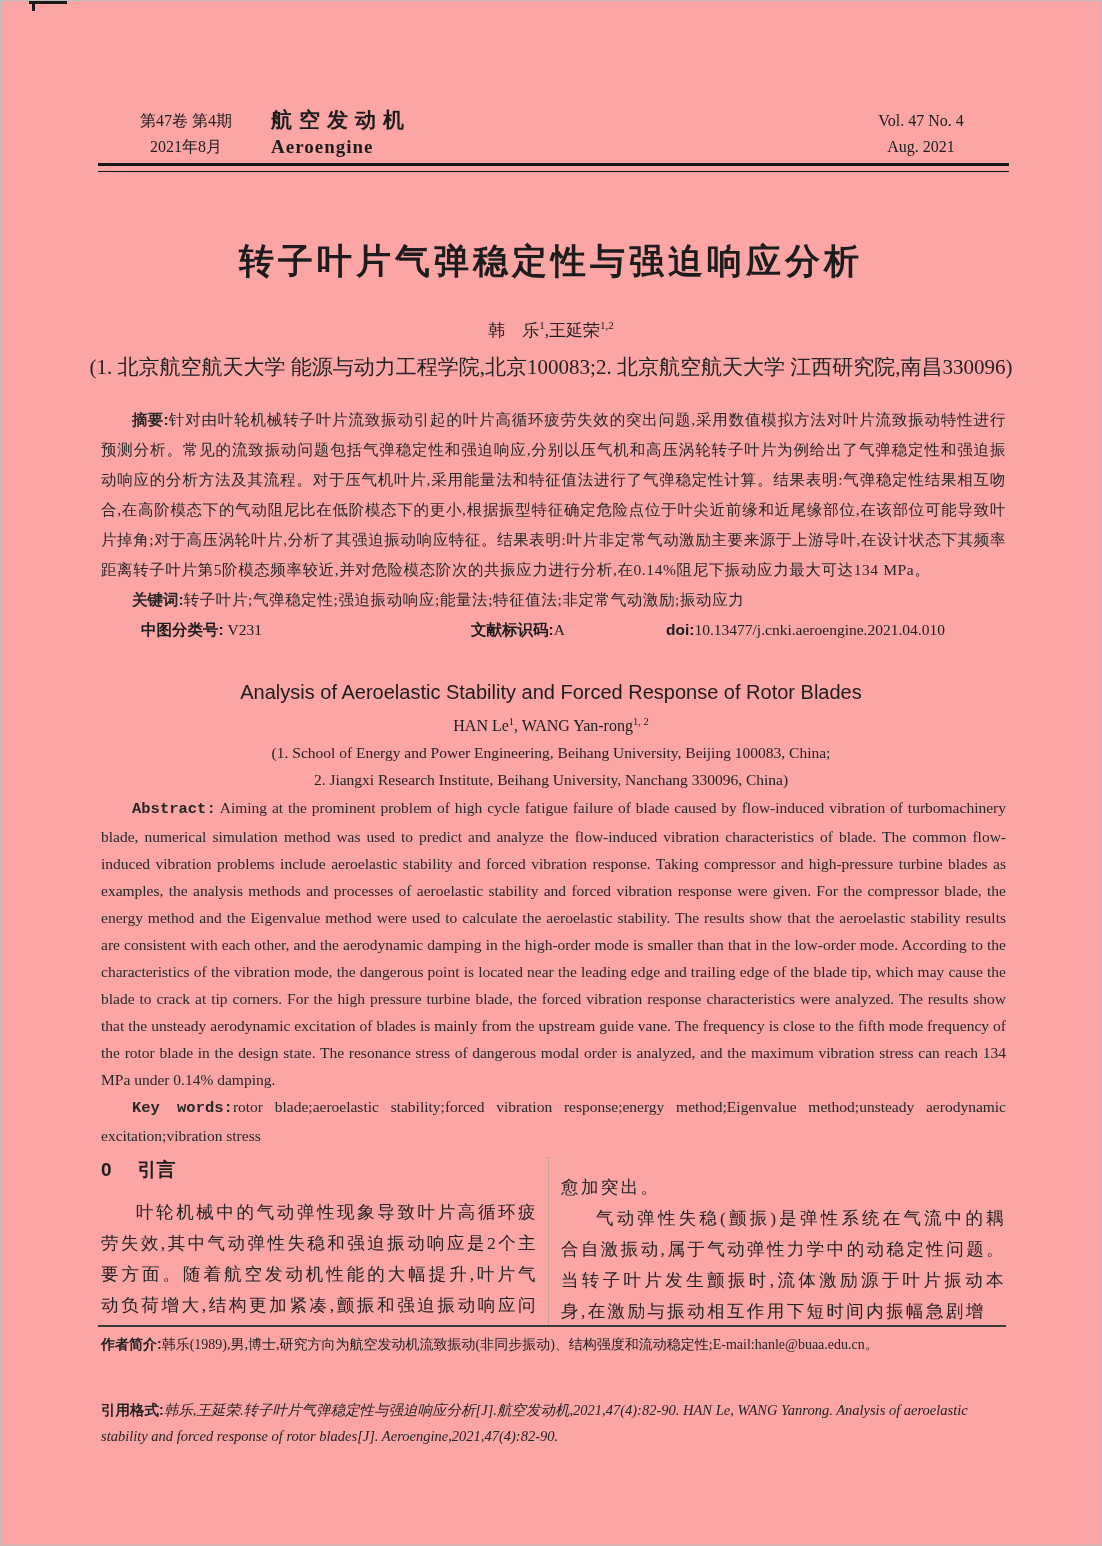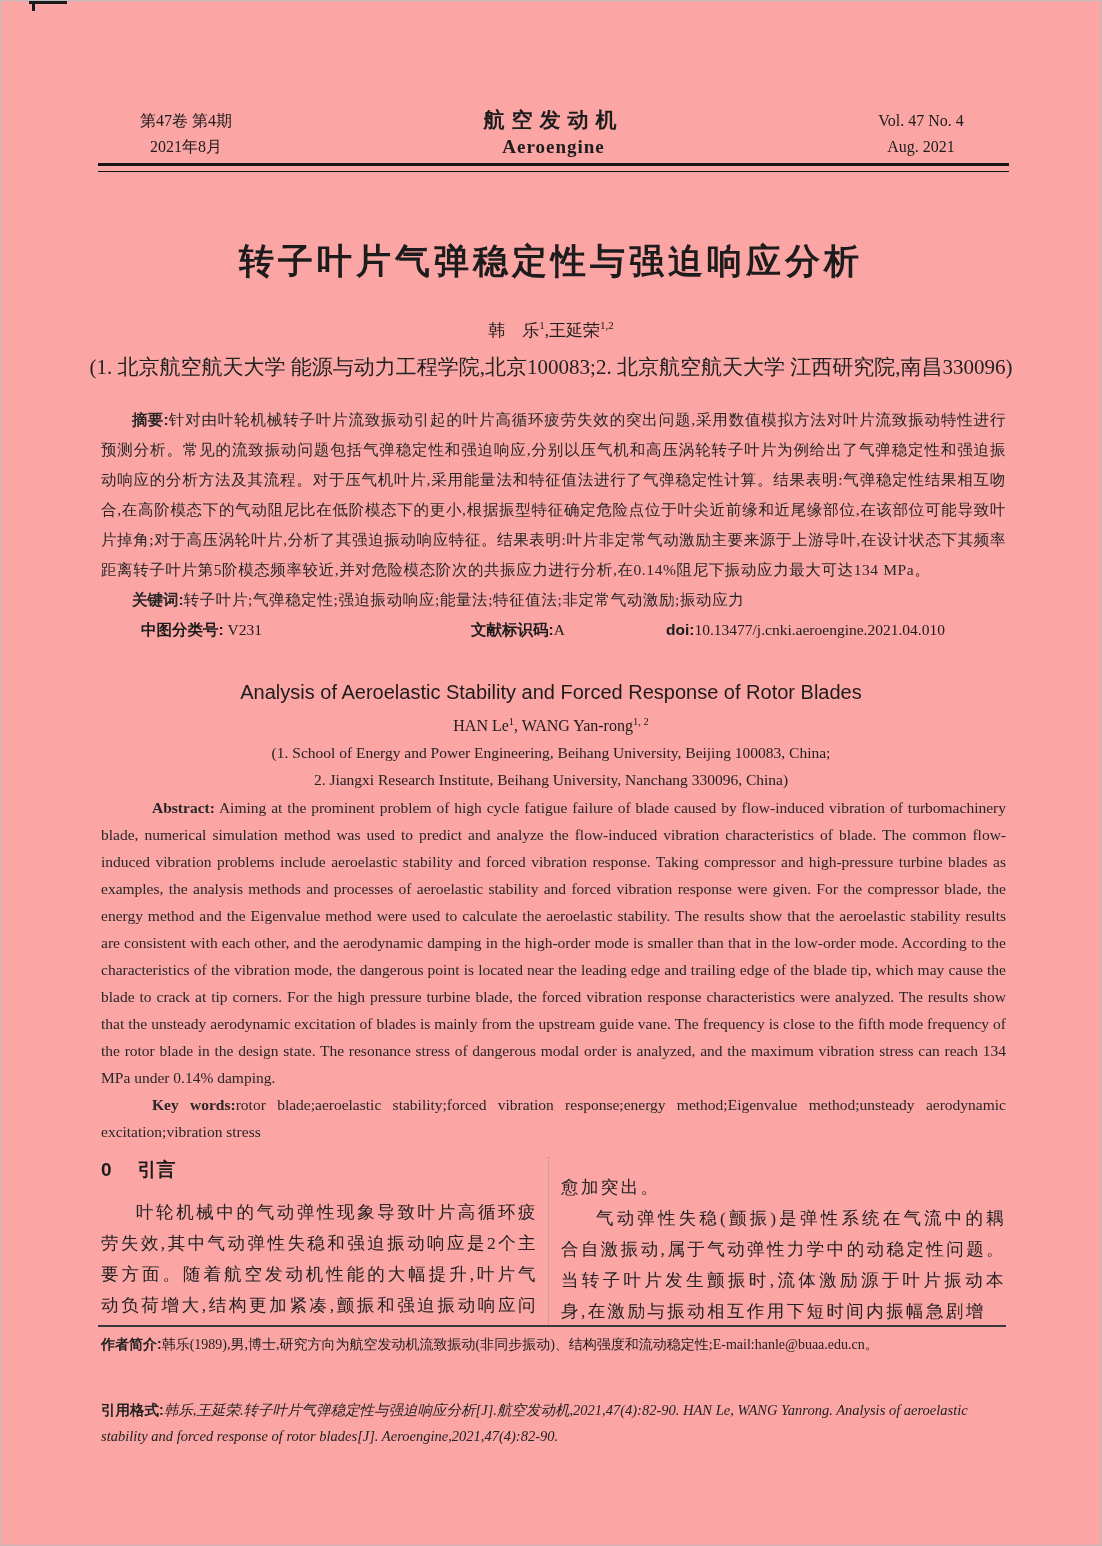--- a/index.html
+++ b/index.html
@@ -12,21 +12,21 @@
     font-family:"Liberation Serif","DejaVu Serif",serif;
     color:#1c1c1c;
     overflow:hidden;
   }
   .scan-mark-h{position:absolute;top:0;left:28px;width:38px;height:3px;background:#1a1a1a;}
   .scan-mark-v{position:absolute;top:0;left:31px;width:3px;height:10px;background:#1a1a1a;}
 
   
   .header{position:absolute;top:106px;left:100px;right:95px;display:flex;align-items:flex-end;}
   .h-left{width:170px;text-align:center;font-size:16px;line-height:26px;}
-  .h-center{flex:1;text-align:center;}
+  .h-center{flex:1;text-align:left;}
   .h-right{width:170px;text-align:center;font-size:16px;line-height:26px;}
   .jname-cn{font-family:"Liberation Sans","DejaVu Sans",sans-serif;font-weight:bold;font-size:21px;letter-spacing:7px;line-height:26px;}
   .jname-en{font-size:19px;font-weight:600;letter-spacing:1px;line-height:27px;}
   .double-rule{position:absolute;top:162px;left:97px;right:92px;height:5px;
     border-top:3px solid #151515;border-bottom:1px solid #151515;}
 
   
   .title-cn{position:absolute;top:237px;left:0;right:0;margin:0;text-align:center;
     font-size:35px;font-weight:bold;letter-spacing:4px;}
   .authors-cn{position:absolute;top:318px;left:0;right:0;text-align:center;font-size:17px;}
@@ -46,21 +46,21 @@
   
   .en-head{position:absolute;top:678px;left:0;right:0;text-align:center;}
   .title-en{font-family:"Liberation Sans","DejaVu Sans",sans-serif;font-size:20px;line-height:26px;}
   .authors-en{font-size:16px;line-height:26px;margin-top:4px;}
   .authors-en sup{font-size:10.5px;}
   .affil-en{font-size:15.5px;line-height:27px;color:#222;}
 
   
   .abstract-en-block{position:absolute;top:793px;left:100px;right:95px;}
   .abs-en{margin:0;font-size:15.5px;line-height:27px;text-align:justify;text-indent:2em;color:#272727;}
-  .lab-en{font-family:Liberation Serif, serif;font-weight:bold;margin-left:20px;}
+  .lab-en{font-family:Liberation Mono, monospace;font-weight:bold;}
 
   
   .columns{position:absolute;top:1156px;left:100px;right:95px;height:170px;display:flex;overflow:hidden;}
   .col-left{width:447px;padding-right:10px;box-sizing:border-box;}
   .col-right{flex:1;border-left:1px dotted #9a9a9a;padding-left:12px;padding-top:15px;box-sizing:border-box;}
   .sec-heading{font-family:"Liberation Sans","DejaVu Sans",sans-serif;font-weight:bold;font-size:19px;line-height:26px;}
   .sec-heading .sec-num{margin-right:26px;}
   .body-zh{margin:0;font-size:17.5px;line-height:31px;letter-spacing:2.4px;text-align:justify;color:#232323;}
   .indent{text-indent:2em;}
   .col-left .body-zh{margin-top:14px;}

